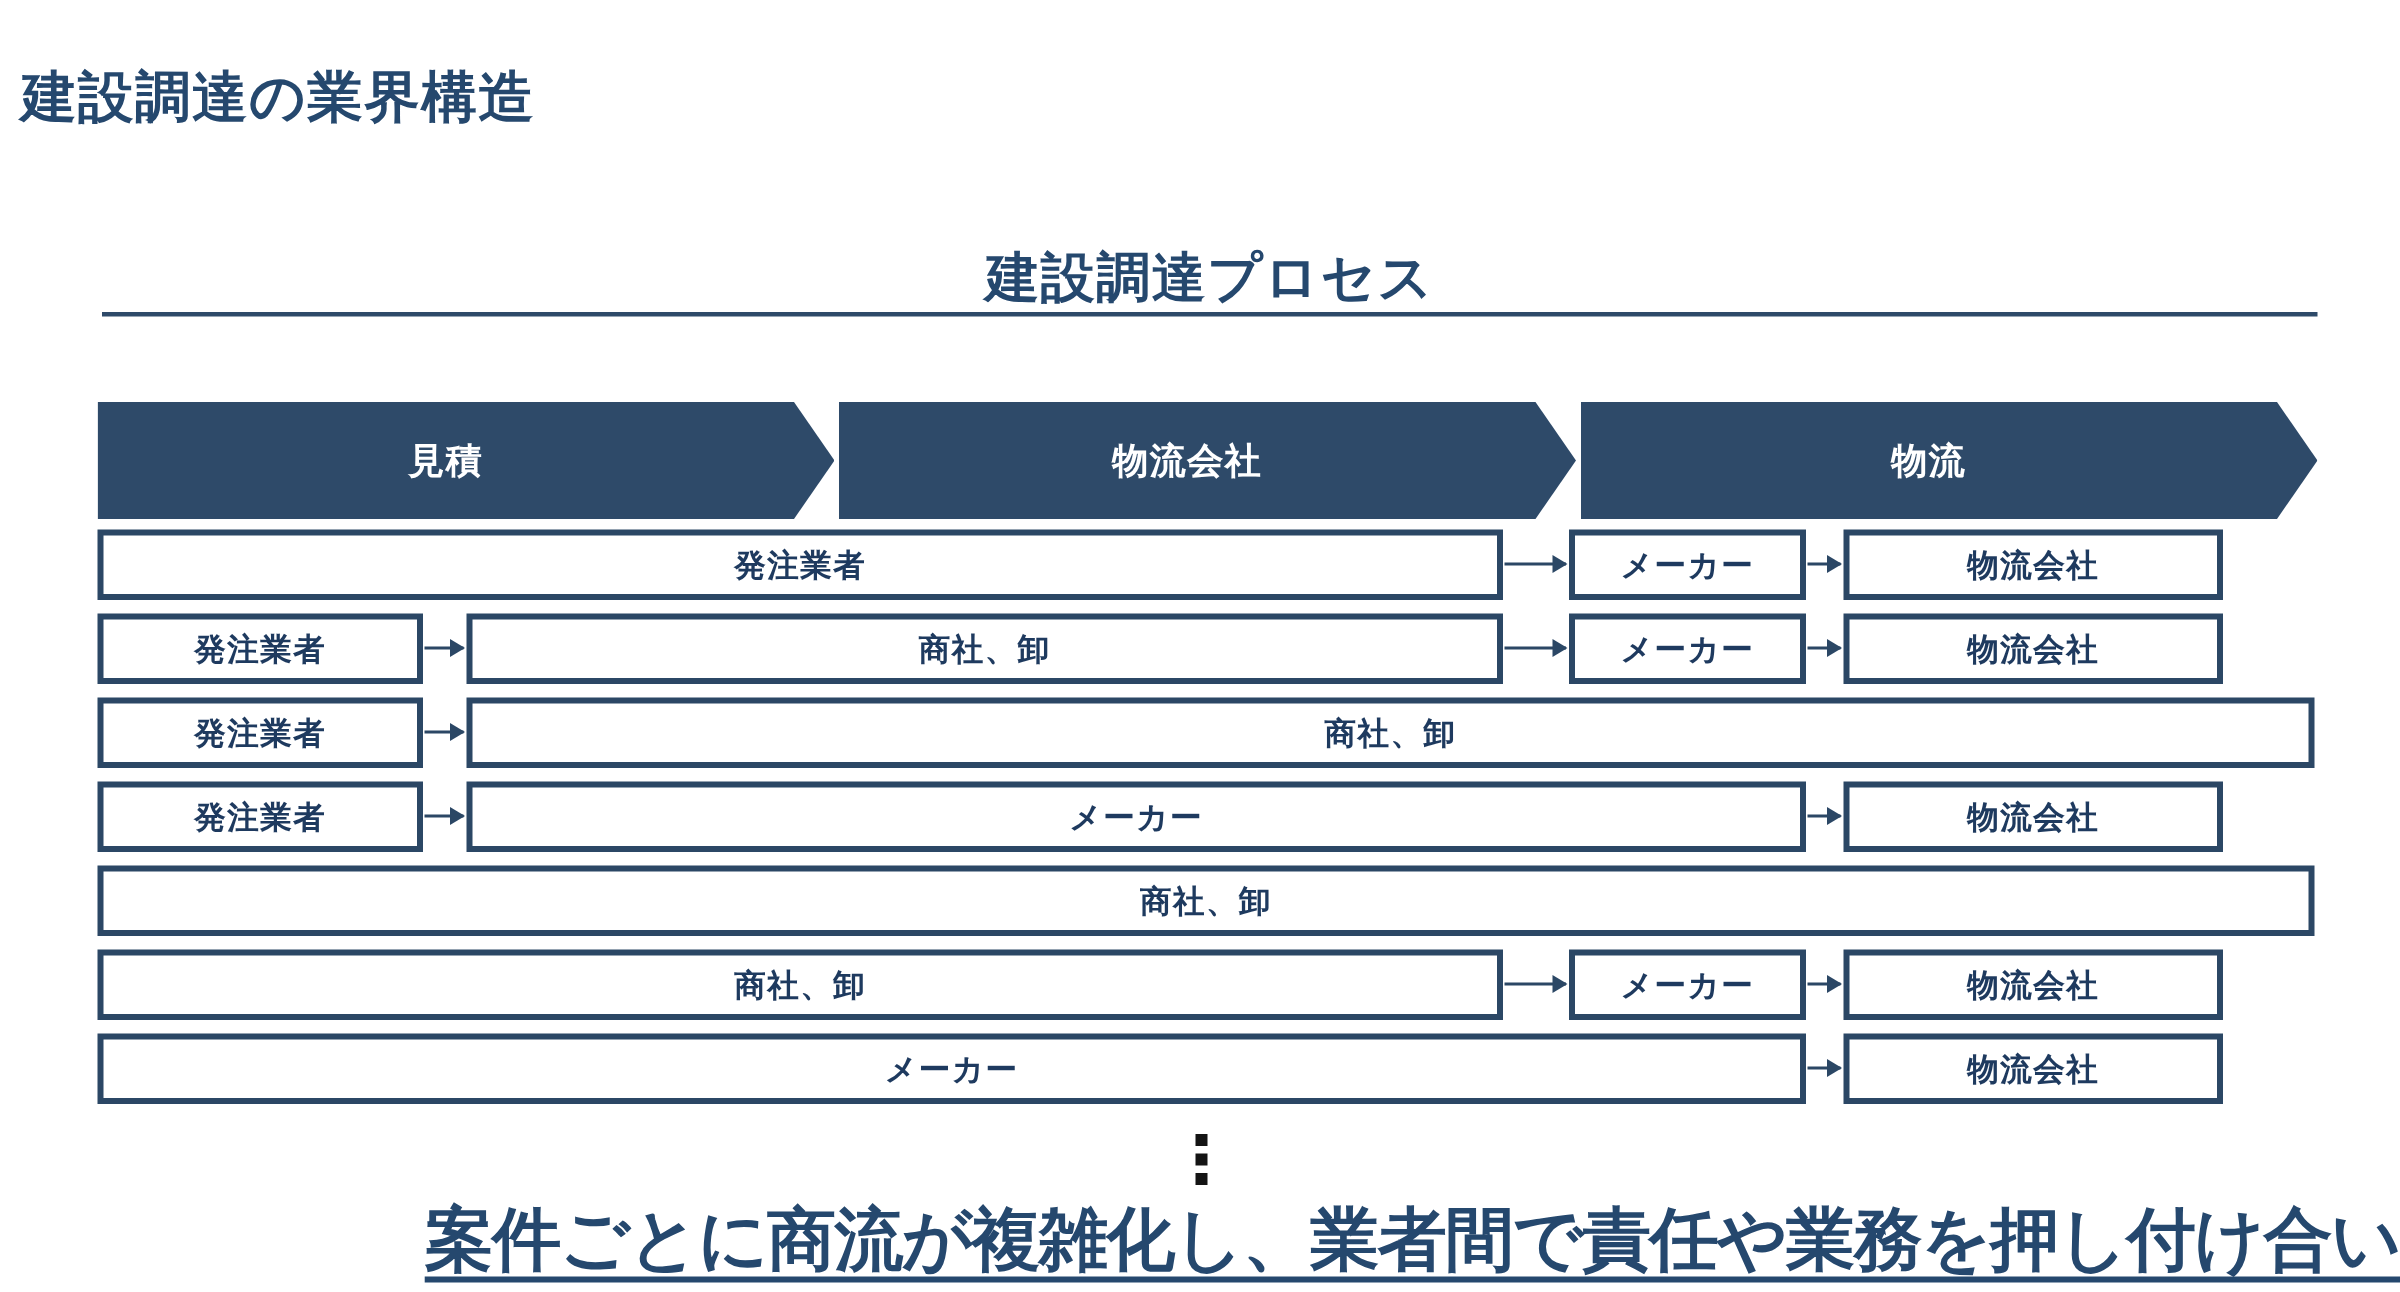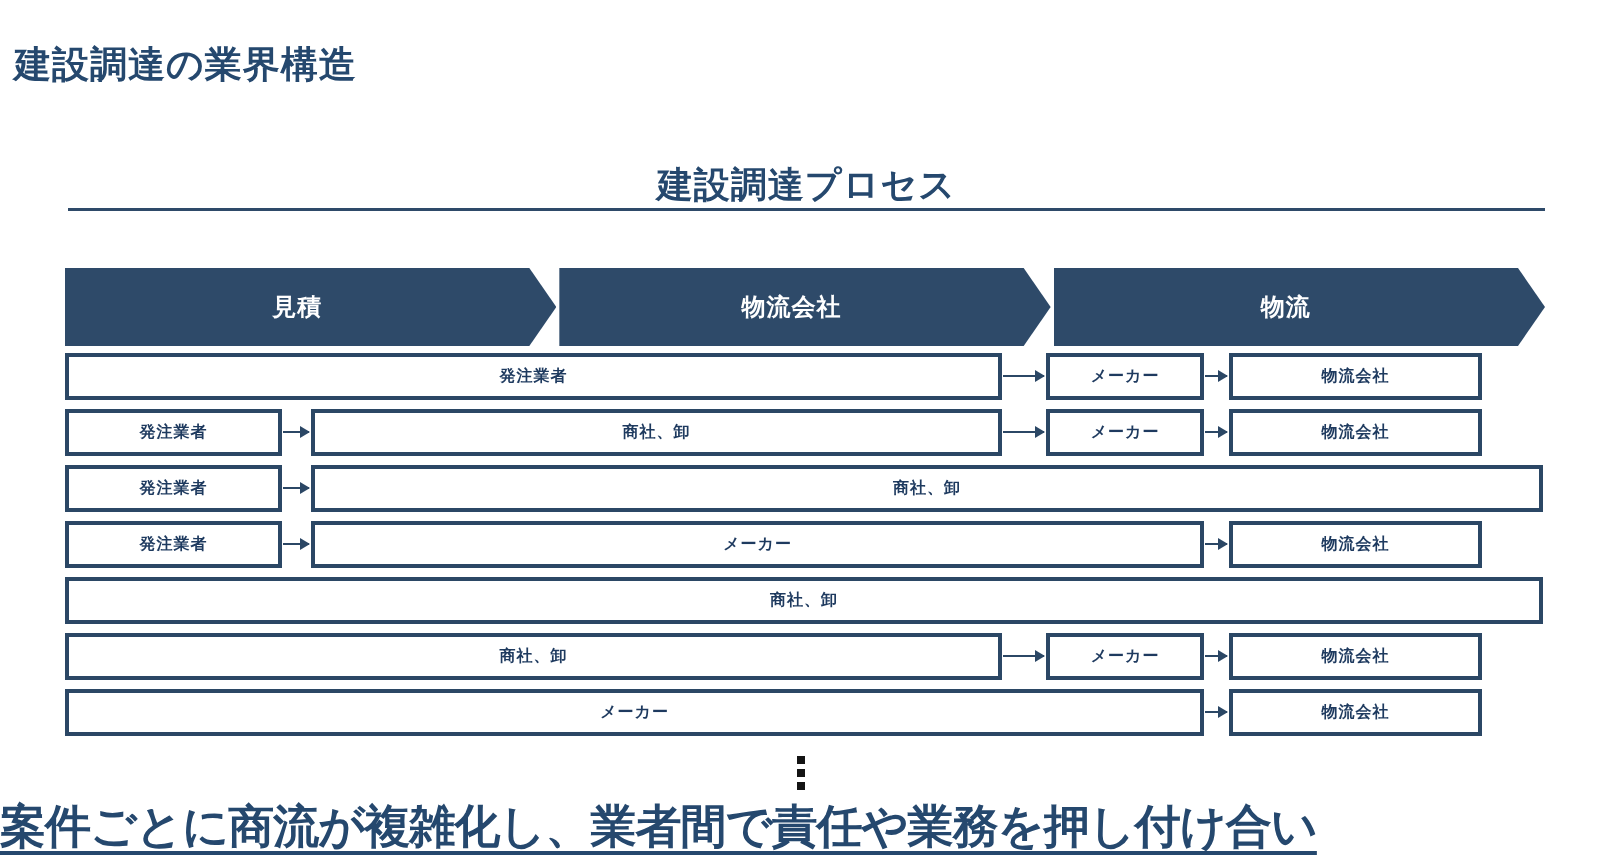--- a/index.html
+++ b/index.html
@@ -45,21 +45,21 @@
   
   #rows{
     position:absolute;left:0;top:325px;width:1600px;
     display:flex;flex-direction:column;gap:9px;
   }
   .row{position:relative;height:47px;width:1600px;}
   .box{
     position:absolute;top:0;height:47px;
     background:#fff;border:4px solid var(--border);
     display:flex;align-items:center;justify-content:center;
-    font-size:16px;font-weight:600;color:var(--box-text);
+    font-size:21px;font-weight:600;color:var(--box-text);
     letter-spacing:1px;
   }
   .col-a {left:65px;  width:217px;}
   .col-b {left:311px; width:691px;}
   .col-c {left:1046px;width:158px;}
   .col-d {left:1229px;width:253px;}
   .col-ab{left:65px;  width:937px;}
   .col-ac{left:65px;  width:1139px;}
   .col-ad{left:65px;  width:1478px;}
   .col-bc{left:311px; width:893px;}
@@ -79,21 +79,21 @@
 
   
   .vdots{
     position:absolute;left:797px;top:728px;
     display:flex;flex-direction:column;gap:5px;
   }
   .vdots span{width:8px;height:8px;background:var(--ellipsis);display:block;}
 
   .bottom-message{
     position:absolute;left:0;top:768px;width:1600px;
-    text-align:left;font-size:46px;font-weight:800;color:var(--heading);
+    text-align:right;font-size:46px;font-weight:800;color:var(--heading);
     text-decoration:underline;text-decoration-thickness:4px;text-underline-offset:9px;
     letter-spacing:-1px;
   }
 </style>
 </head>
 <body>
 
 <div id="canvas">
 
   <div class="slide-title">建設調達の業界構造</div>

